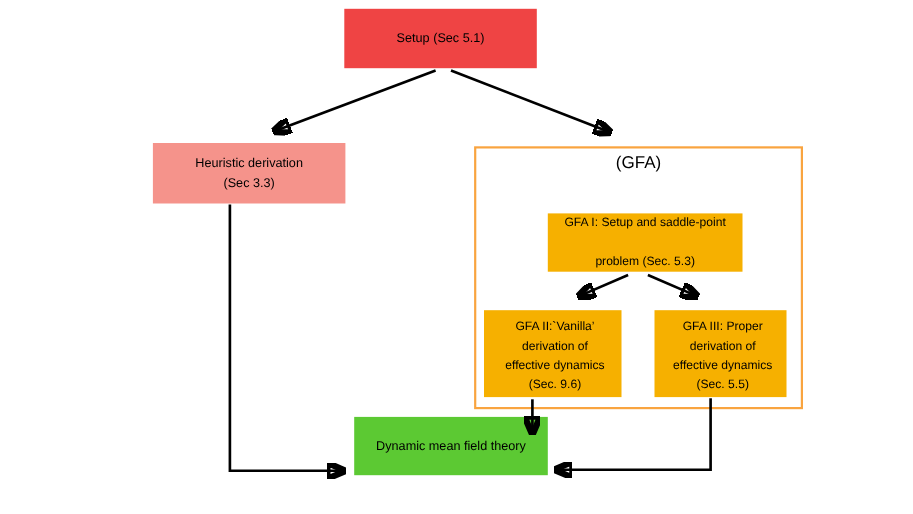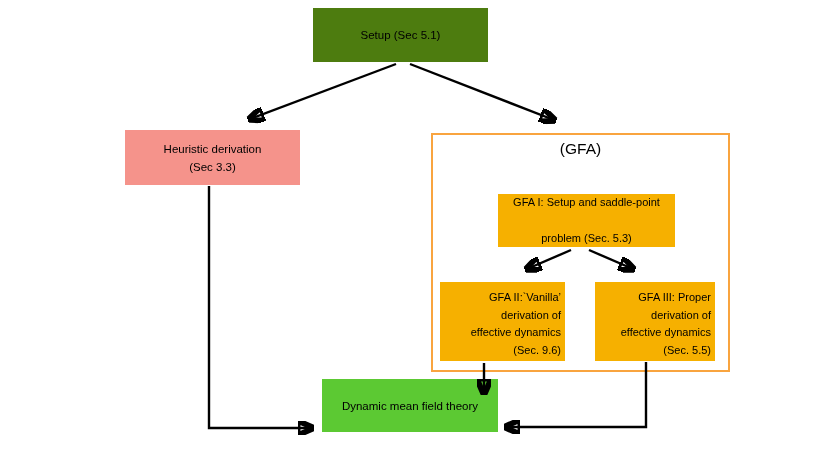--- a/index.html
+++ b/index.html
@@ -2,29 +2,29 @@
 <html><head>
 <meta charset="utf-8">
 <style>
   html,body{margin:0;padding:0;background:#ffffff;}
   #stage{
     position:relative;width:830px;height:467px;background:#ffffff;
     font-family:"Liberation Sans",sans-serif;color:#000;overflow:hidden;
   }
   .node{position:absolute;display:flex;flex-direction:column;justify-content:center;
         align-items:center;text-align:center;box-sizing:border-box;}
-  #setup-box{left:313px;top:8px;width:175px;height:54px;background:#4d7c0f;font-size:11.5px;}
-  #heuristic-box{left:125px;top:130px;width:175px;height:55px;background:#F5938B;
+  #setup-box{left:313px;top:8px;width:175px;height:54px;background:#ef4444;font-size:11.5px;}
+  #heuristic-box{left:139px;top:130px;width:175px;height:55px;background:#F5938B;
         font-size:11.5px;line-height:18px;}
   #gfa-container{left:431px;top:133px;width:299px;height:239px;border:2px solid #F9A43F;
         background:transparent;justify-content:flex-start;}
   #gfa-title{padding-top:3px;font-size:15.5px;line-height:21px;text-align:center;}
   #gfa1-box{left:498px;top:194px;width:177px;height:53px;background:#F6B000;
         font-size:11px;line-height:17px;justify-content:space-between;}
-  .gfa-sub{background:#F6B000;align-items:flex-end;justify-content:flex-start;
+  .gfa-sub{background:#F6B000;align-items:center;justify-content:flex-start;
         text-align:left;font-size:11px;line-height:17.5px;padding:7px 4px 12px 8px;}
   #gfa2-box{left:440px;top:282px;width:125px;height:79px;}
   #gfa3-box{left:595px;top:282px;width:120px;height:79px;}
   #dmft-box{left:322px;top:379px;width:176px;height:53px;background:#5CC933;font-size:11.5px;}
   #arrow-layer{position:absolute;left:0;top:0;width:830px;height:467px;z-index:5;
         pointer-events:none;}
   #arrow-layer path{stroke:#000;stroke-width:2.4;fill:none;}
 </style>
 </head>
 <body>

